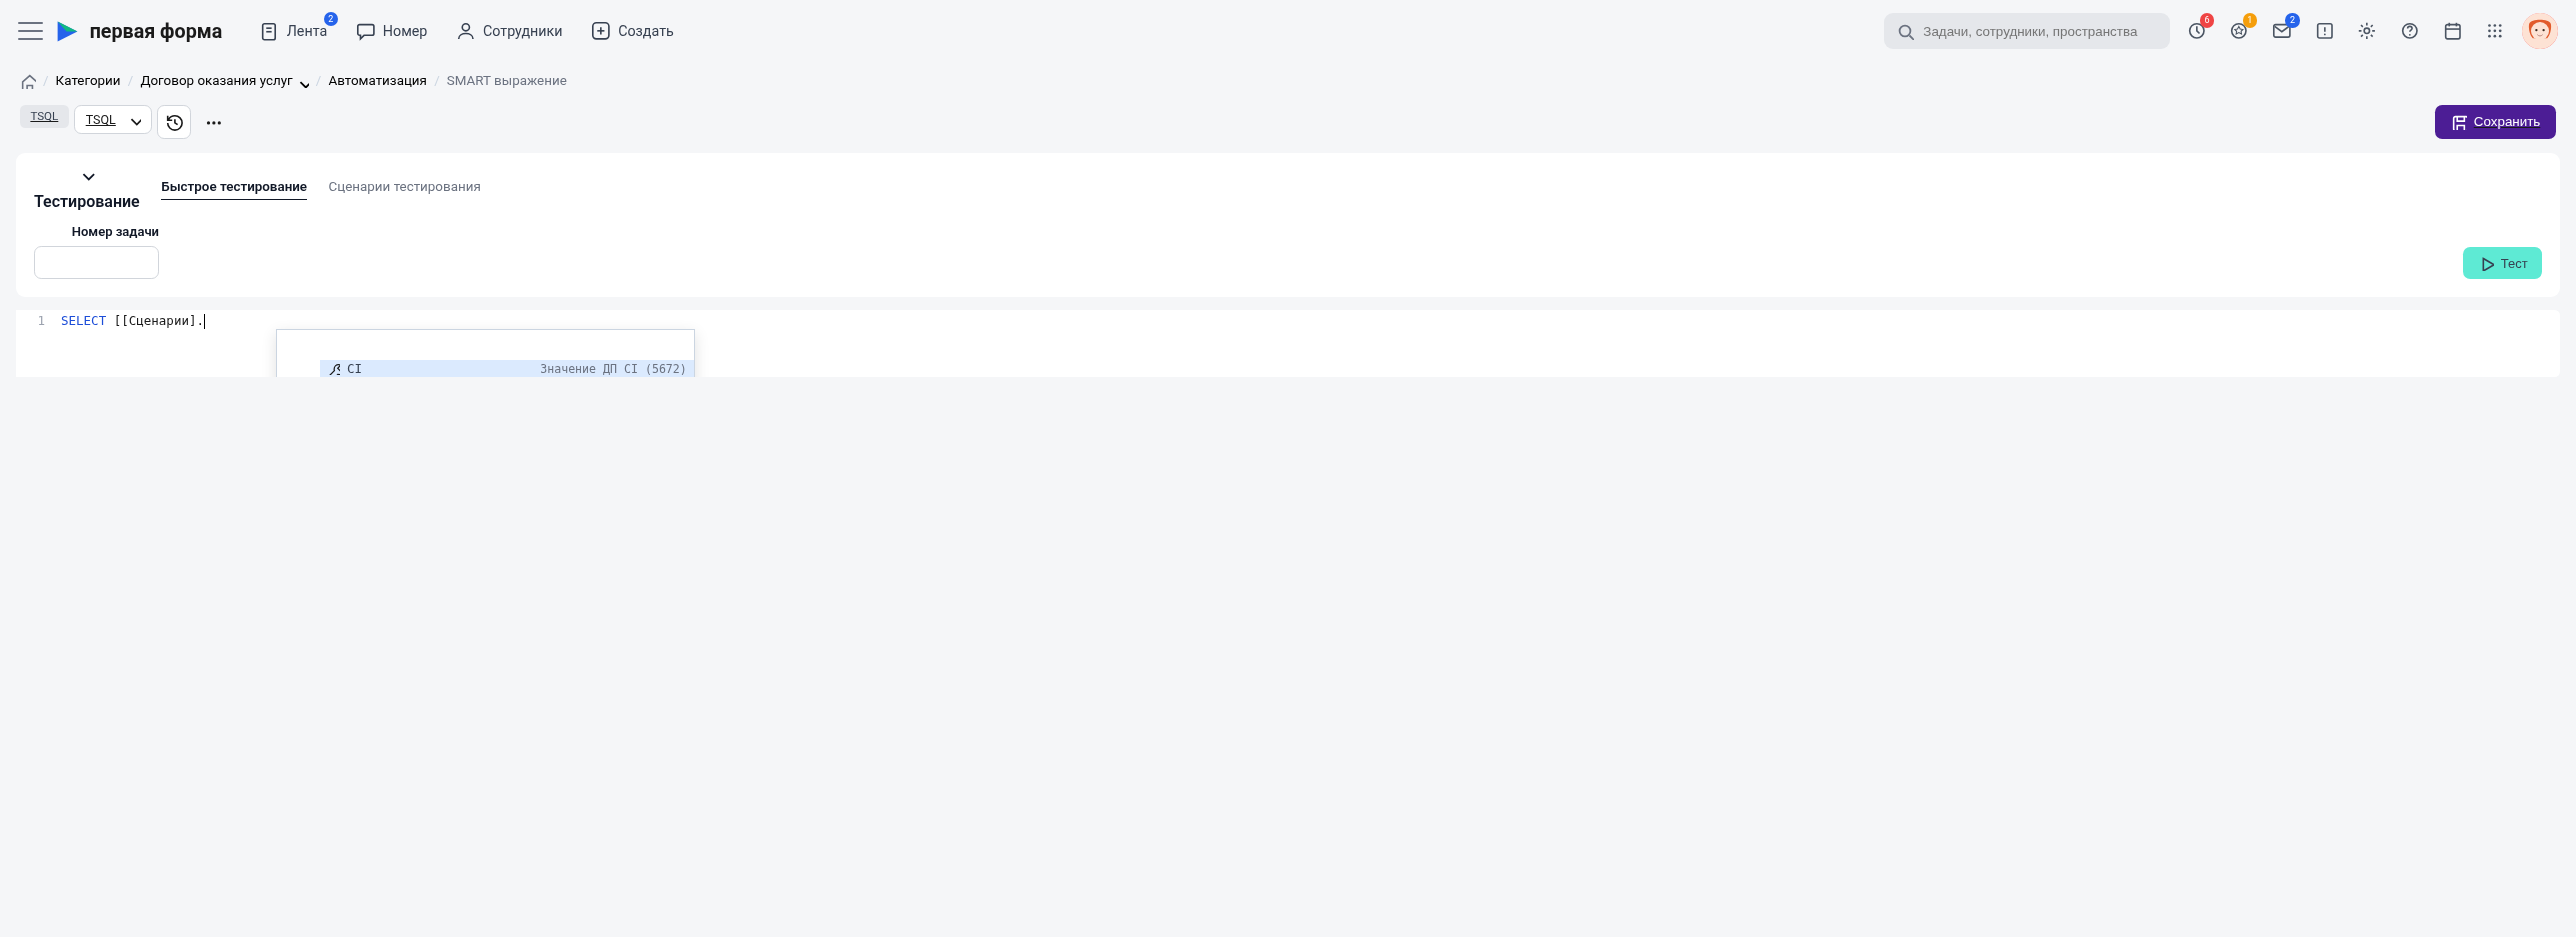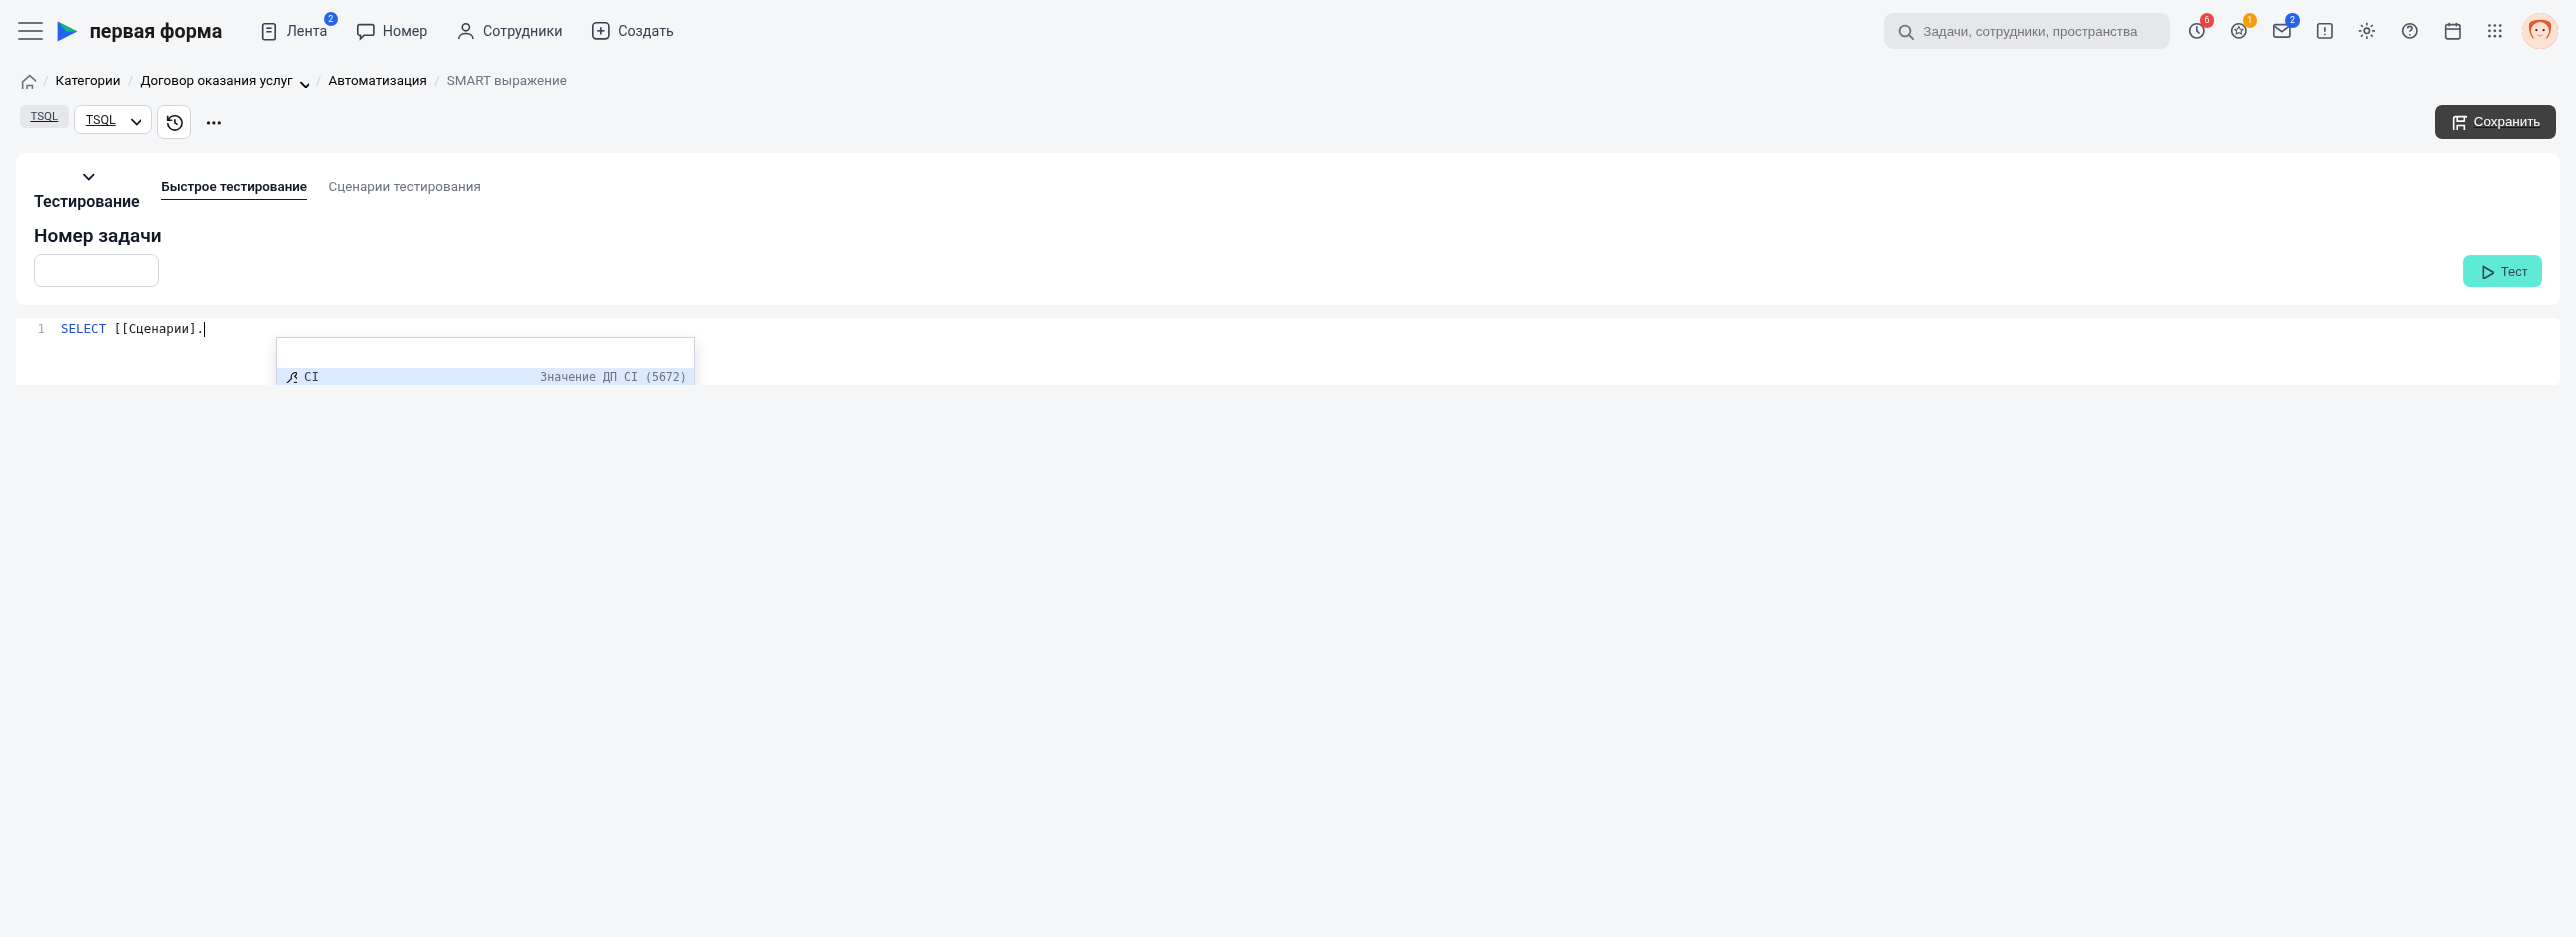--- a/index.html
+++ b/index.html
@@ -25,44 +25,44 @@
 
 .breadcrumbs { display: flex; align-items: center; gap: 7.2px; padding: 10.7px 19.7px; color: #6b7280; font-size: 13.4px; }
 .breadcrumbs a { color: #000000; text-decoration: none; cursor: pointer; }
 .breadcrumbs .sep { color: #cbd5e1; }
 .breadcrumbs .current { color: #6b7280; }
 
 .toolbar { display: flex; align-items: flex-start; padding: 5.4px 19.7px 14.3px; gap: 5px; text-decoration: underline; }
 .chip { background: #e5e7eb; padding: 4.5px 10.7px; border-radius: 5.4px; font-size: 11.6px; color: #374151; }
 .select-box { background: #fff; border: 0.9px solid #d1d5db; border-radius: 7.2px; padding: 6.3px 10.7px; display: flex; align-items: center; gap: 10.7px; cursor: pointer; font-size: 12.5px; }
 .round-btn { width: 34px; height: 34px; border: 0.9px solid #d1d5db; background: #fff; border-radius: 7.2px; display: flex; align-items: center; justify-content: center; cursor: pointer; }
-.save-btn { margin-left: auto; background: #404040; color: #fff; border: none; border-radius: 7.2px; padding: 9px 16px; font-size: 13.4px; display: flex; align-items: center; gap: 7.2px; cursor: pointer; }
+.save-btn { margin-left: auto; background: #4c1d95; color: #fff; border: none; border-radius: 7.2px; padding: 9px 16px; font-size: 13.4px; display: flex; align-items: center; gap: 7.2px; cursor: pointer; }
 
 .panel { background: #fff; margin: 0 16px; border-radius: 9px; padding: 14.3px 18px 18px; }
 .panel-head { display: flex; align-items: center; gap: 21.5px; border-bottom: none; }
 .panel-title { display: flex; align-items: center; gap: 9px; font-size: 16px; font-weight: 600; color: #111827; flex-direction: column; }
 .tab { font-size: 13.4px; color: #6b7280; padding-bottom: 5.4px; cursor: pointer; }
 .tab.active { color: #111827; font-weight: 600; border-bottom: 1.8px solid #111827; }
 .field-row { display: flex; align-items: flex-end; gap: 18px; margin-top: 12.5px; }
 .field { display: flex; flex-direction: column; gap: 7.2px; }
-.field label { font-size: 19px; font-weight: 600; color: #111827; text-align: right; }
+.field label { font-size: 13px; font-weight: 600; color: #111827; text-align: right; }
 .field input { border: 0.9px solid #d1d5db; border-radius: 7.2px; padding: 8px 9px; width: 125px; outline: none; }
 .test-btn { margin-left: auto; background: #5eead4; border: none; border-radius: 7.2px; padding: 8px 14.3px; display: flex; align-items: center; gap: 7.2px; cursor: pointer; font-size: 13px; color: #374151; }
 
 .editor-wrap { background: #fff; margin: 12.5px 16px 0; border-radius: 5.4px; position: relative; font-family: "Consolas", "Monaco", monospace; font-size: 12.5px; }
 .editor-line { display: flex; }
 .gutter { width: 45px; text-align: right; padding: 3.6px 16px 3.6px 0; color: #9ca3af; user-select: none; background: #fff; }
 .code { padding: 3.6px 0; white-space: pre; position: relative; flex: 1; }
 .kw { color: #1d4ed8; }
 .cursor { display: inline-block; width: 0.9px; height: 14.3px; background: #000; vertical-align: middle; animation: blink 1s step-end infinite; }
 @keyframes blink { 50% { opacity: 0; } }
 
 .autocomplete { position: absolute; top: 19.7px; left: 215px; width: 419px; max-height: 215px; background: #fff; border: 0.9px solid #cbd5e1; box-shadow: 0 3.6px 14.3px rgba(0,0,0,.12); overflow-y: auto; font-family: "Consolas","Monaco",monospace; font-size: 12.5px; }
 .ac-item { display: flex; align-items: center; gap: 7.2px; padding: 0.9px 7.2px; cursor: pointer; }
-.ac-item.sel { background: #dbeafe; }
+.ac-item.sel { background: #dbeafe; margin-left: 43px; }
 .ac-item .lbl { flex: 1; color: #374151; white-space: pre; }
 .ac-item .hint { color: #6b7280; font-size: 11.6px; white-space: pre; }
 .wrench { width: 12.5px; height: 12.5px; flex-shrink: 0; }
 
 svg { display: block; }
 </style>
 </head>
 <body>
 
 <svg width="0" height="0" style="position:absolute">

